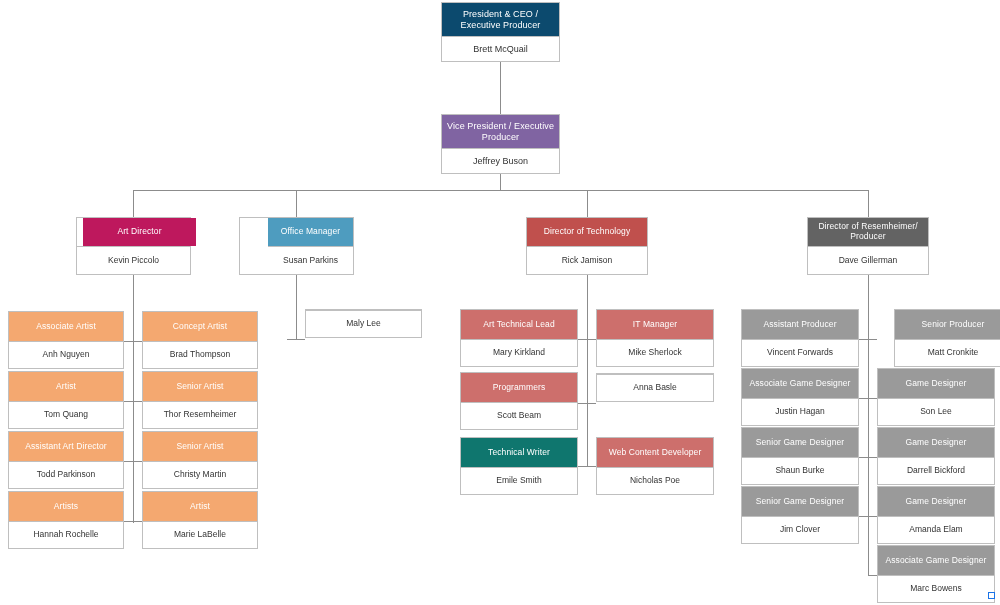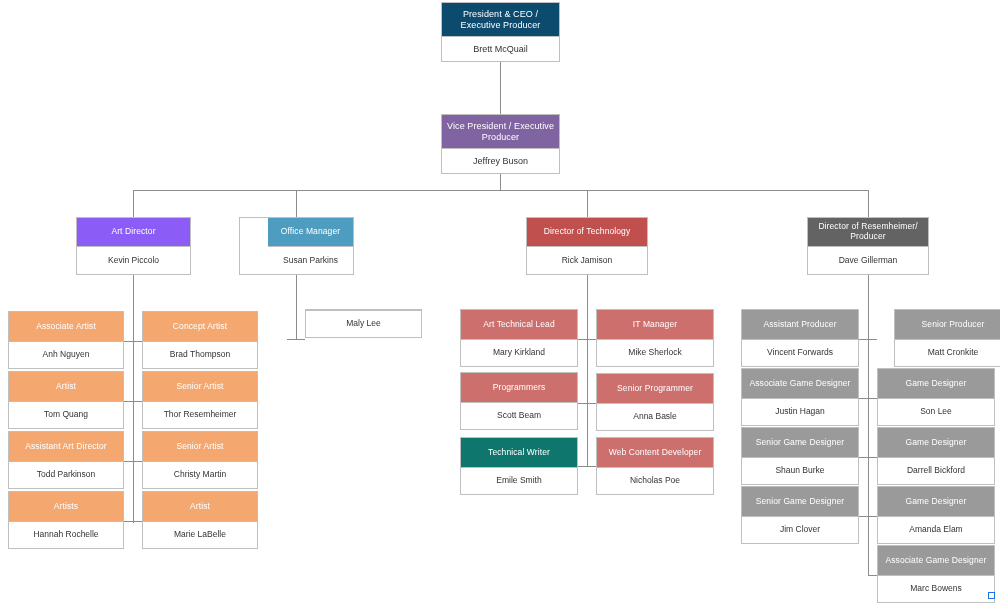--- a/index.html
+++ b/index.html
@@ -124,21 +124,21 @@
     <div class="title" style="background:#0c4a6e;">President &amp; CEO / Executive Producer</div>
     <div class="person">Brett McQuail</div>
   </div>
 
   <div class="node lvl1" style="left:441px; top:114px; width:119px;">
     <div class="title" style="background:#8064A2;">Vice President / Executive Producer</div>
     <div class="person">Jeffrey Buson</div>
   </div>
 
   <div class="node lvl3" style="left:76px; top:217px; width:115px;">
-    <div class="title" style="background:#8b5cf6;">Art Director</div>
+    <div class="title" style="background:#be185d;margin-left:6px;">Art Director</div>
     <div class="person">Kevin Piccolo</div>
   </div>
 
   <div class="node lvl3" style="left:239px; top:217px; width:115px;padding-left:28px;">
     <div class="title" style="background:#4E9CBF;">Office Manager</div>
     <div class="person">Susan Parkins</div>
   </div>
 
   <div class="node lvl3" style="left:526px; top:217px; width:122px;">
     <div class="title" style="background:#C0504D;">Director of Technology</div>
@@ -199,21 +199,20 @@
   <div class="node lvl4" style="left:460px; top:437px; width:118px;">
     <div class="title" style="background:#0f766e;">Technical Writer</div>
     <div class="person">Emile Smith</div>
   </div>
 
   <div class="node lvl4" style="left:596px; top:309px; width:118px;">
     <div class="title" style="background:#CD6F6C;">IT Manager</div>
     <div class="person">Mike Sherlock</div>
   </div>
   <div class="node lvl4" style="left:596px; top:373px; width:118px;">
-    <div class="title" style="background:#CD6F6C;">Senior Programmer</div>
     <div class="person">Anna Basle</div>
   </div>
   <div class="node lvl4" style="left:596px; top:437px; width:118px;">
     <div class="title" style="background:#CD6F6C;">Web Content Developer</div>
     <div class="person">Nicholas Poe</div>
   </div>
 
   <div class="node lvl4" style="left:741px; top:309px; width:118px;">
     <div class="title" style="background:#9A9A9A;">Assistant Producer</div>
     <div class="person">Vincent Forwards</div>

